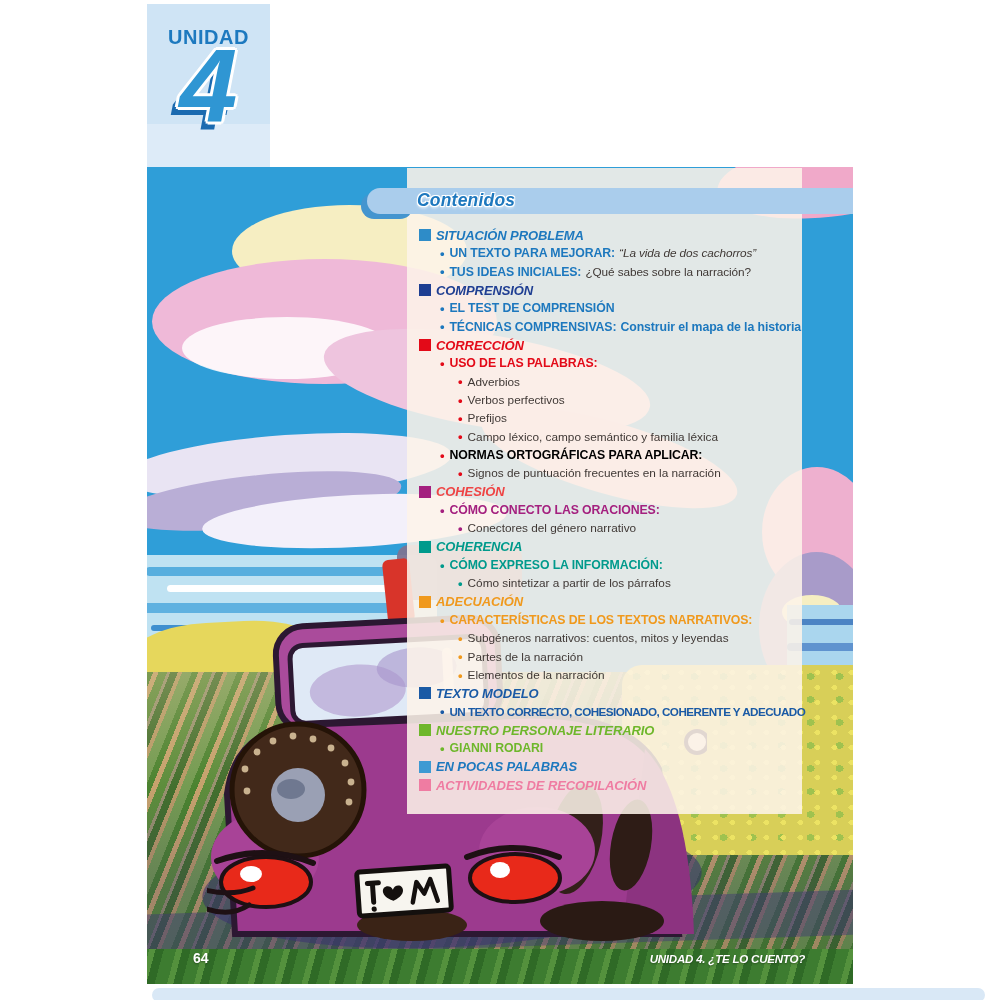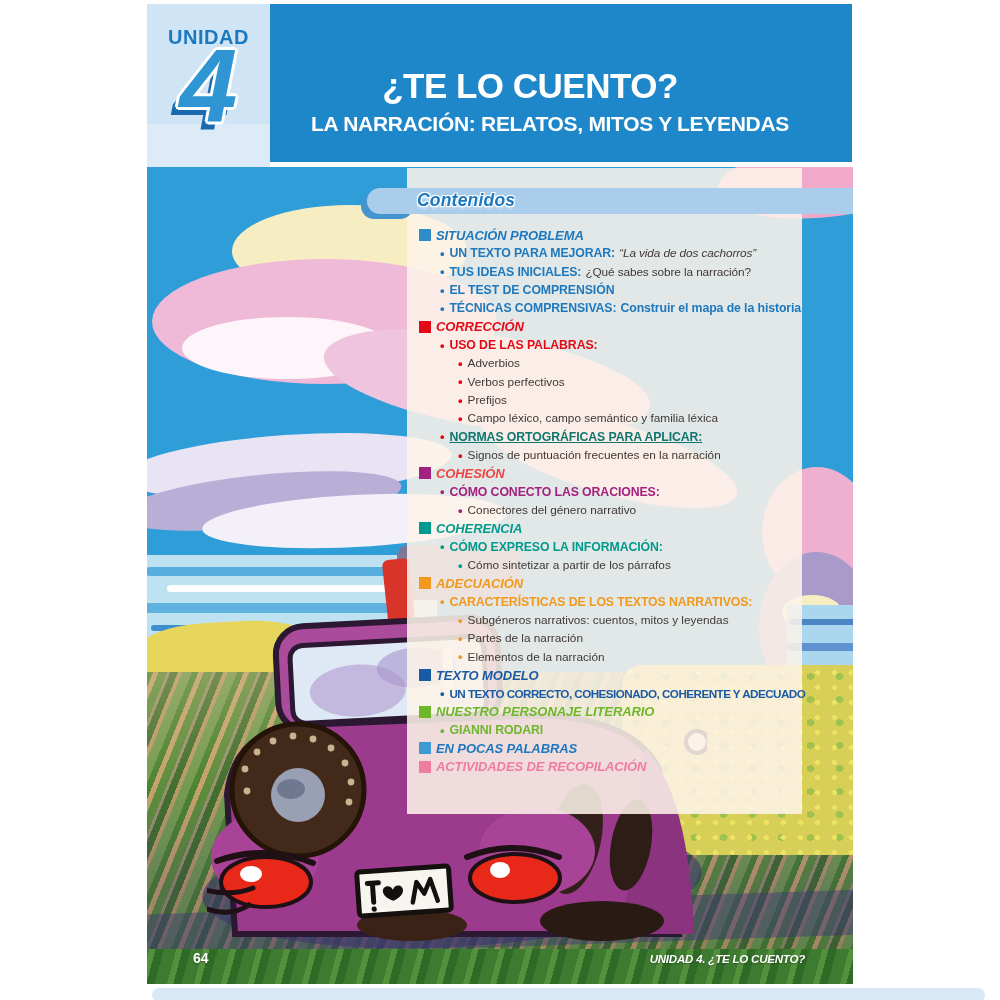--- a/index.html
+++ b/index.html
@@ -90,24 +90,20 @@
 </style>
 </head>
 <body>
 
 <div id="page">
 
   <div class="abs" id="unidad-box">
     <div class="lower"></div>
     <div id="unidad-label">UNIDAD</div>
     <div id="unidad-number">4</div>
-  </div>
-  <div class="abs" id="band">
-    <div class="title">¿TE LO CUENTO?</div>
-    <div class="subtitle">LA NARRACIÓN: RELATOS, MITOS Y LEYENDAS</div>
   </div>
 
   <div class="abs" id="art">
     <div class="blob cloud-pink-tr"></div>
     <div class="blob cloud-cream"></div>
     <div class="blob cloud-pink1"></div>
     <div class="blob cloud-white1"></div>
     <div class="blob cloud-pink2"></div>
     <div class="blob cloud-pink3"></div>
     <div class="blob cloud-lav1"></div>
@@ -204,20 +200,24 @@
       <div class="toc-row lvl2">
         <span class="dot" style="color: rgb(29, 120, 190);">•</span>
         <span class="lab" style="color: rgb(29, 120, 190);">UN TEXTO PARA MEJORAR:</span>
         <span class="suf italic">“La vida de dos cachorros”</span>
       </div>
       <div class="toc-row lvl2">
         <span class="dot" style="color: rgb(29, 120, 190);">•</span>
         <span class="lab" style="color: rgb(29, 120, 190);">TUS IDEAS INICIALES:</span>
         <span class="suf plain">¿Qué sabes sobre la narración?</span>
       </div>
+      <div class="toc-row lvl1">
+        <span class="sq" style="background: rgb(30, 62, 146);"></span>
+        <span class="lab" style="color: rgb(30, 62, 146);">COMPRENSIÓN</span>
+      </div>
       <div class="toc-row lvl2">
         <span class="dot" style="color: rgb(29, 120, 190);">•</span>
         <span class="lab" style="color: rgb(29, 120, 190);">EL TEST DE COMPRENSIÓN</span>
       </div>
       <div class="toc-row lvl2">
         <span class="dot" style="color: rgb(29, 120, 190);">•</span>
         <span class="lab" style="color: rgb(29, 120, 190);">TÉCNICAS COMPRENSIVAS:</span>
         <span class="suf bold" style="color: rgb(29, 120, 190);">Construir el mapa de la historia</span>
       </div>
       <div class="toc-row lvl1">
@@ -239,21 +239,21 @@
       <div class="toc-row lvl3">
         <span class="dot" style="color: rgb(227, 10, 24);">•</span>
         <span class="lab" style="color: rgb(63, 56, 53);">Prefijos</span>
       </div>
       <div class="toc-row lvl3">
         <span class="dot" style="color: rgb(227, 10, 24);">•</span>
         <span class="lab" style="color: rgb(63, 56, 53);">Campo léxico, campo semántico y familia léxica</span>
       </div>
       <div class="toc-row lvl2">
         <span class="dot" style="color: rgb(227, 10, 24);">•</span>
-        <span class="lab" style="color: #0f766e; text-decoration: underline;">NORMAS ORTOGRÁFICAS PARA APLICAR:</span>
+        <span class="lab" style="color: #000000;">NORMAS ORTOGRÁFICAS PARA APLICAR:</span>
       </div>
       <div class="toc-row lvl3">
         <span class="dot" style="color: rgb(227, 10, 24);">•</span>
         <span class="lab" style="color: rgb(63, 56, 53);">Signos de puntuación frecuentes en la narración</span>
       </div>
       <div class="toc-row lvl1">
         <span class="sq" style="background: rgb(164, 32, 127);"></span>
         <span class="lab" style="color: #ef4444;">COHESIÓN</span>
       </div>
       <div class="toc-row lvl2">

